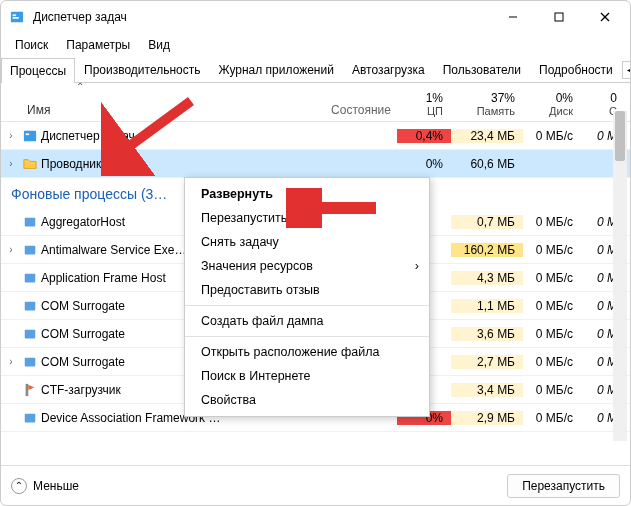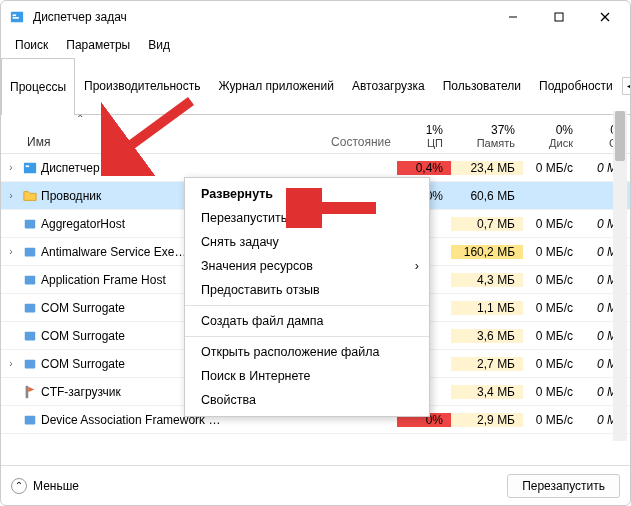--- a/index.html
+++ b/index.html
@@ -4,21 +4,21 @@
   <style>
     * { box-sizing: border-box; margin: 0; padding: 0; }
     body { font-family: "Segoe UI", Tahoma, sans-serif; font-size: 12px; background: #fff; width: 631px; height: 506px; overflow: hidden; border: 1px solid #ccc; border-radius: 6px; position: relative; }
     .titlebar { display: flex; align-items: center; height: 32px; padding: 0 2px 0 8px; }
     .titlebar .app-icon { width: 16px; height: 16px; margin-right: 8px; display:flex; align-items:center; justify-content:center; }
     .titlebar .title { flex: 1; font-size: 12px; color: #000; }
     .win-btn { width: 46px; height: 32px; display: flex; align-items: center; justify-content: center; color: #000; }
     .menubar { display: flex; gap: 2px; padding: 2px 6px; font-size: 12px; }
     .menubar span { padding: 3px 8px; }
     .tabs { display: flex; border-bottom: 1px solid #ccc; position: relative; align-items: stretch; }
-    .tab { padding: 21px 8px; font-size: 12px; border: 1px solid transparent; border-bottom: none; white-space: nowrap; }
+    .tab { padding: 5px 8px; font-size: 12px; border: 1px solid transparent; border-bottom: none; white-space: nowrap; }
     .tab.active { border-color: #ccc; background: #fff; position: relative; top: 1px; }
     .tab-scroll { display: flex; align-items: center; margin-left: auto; }
     .tab-scroll .sbtn { width: 16px; height: 18px; border: 1px solid #ccc; display:flex; align-items:center; justify-content:center; font-size:9px; }
     .grid-header { display: flex; border-bottom: 1px solid #e5e5e5; align-items: flex-end; font-size: 12px; color: #333; }
     .col-expand { width: 20px; }
     .col-name { width: 216px; padding: 4px 6px; position: relative; }
     .col-status { width: 160px; padding: 4px 6px; color: #666; text-align: right; }
     .col-cpu { width: 54px; text-align: right; padding: 4px 8px; }
     .col-mem { width: 72px; text-align: right; padding: 4px 8px; }
     .col-disk { width: 58px; text-align: right; padding: 4px 8px; }
@@ -157,20 +157,21 @@
         </svg>
       </span>
     <span class="nm">Проводник</span>
     <span class="st"></span>
     <span class="cpu">0%</span>
     <span class="mem">60,6 МБ</span>
     <span class="dsk"></span>
     <span class="net"></span>
   </div>
 
+  <div class="section-hdr">Фоновые процессы (3…</div>
 
   <div class="row">
     <span class="exp"></span>
     <span class="ico">
         <svg class="ic" viewBox="0 0 16 16">
           <rect x="2" y="3" width="12" height="10" fill="#5aa0e0" rx="1"></rect>
         </svg>
       </span>
     <span class="nm">AggregatorHost</span>
       <span class="st"></span>

